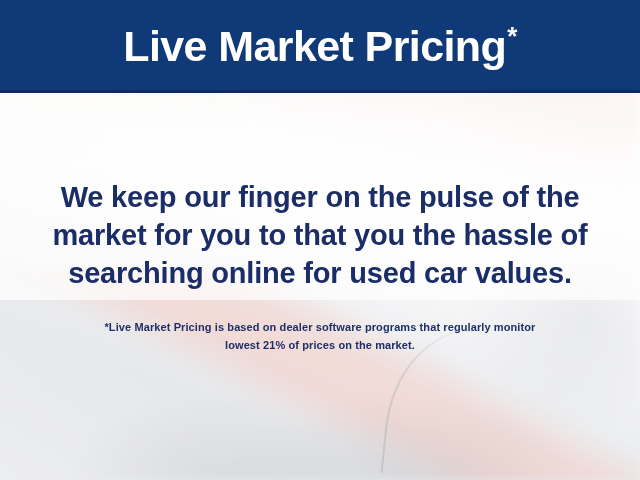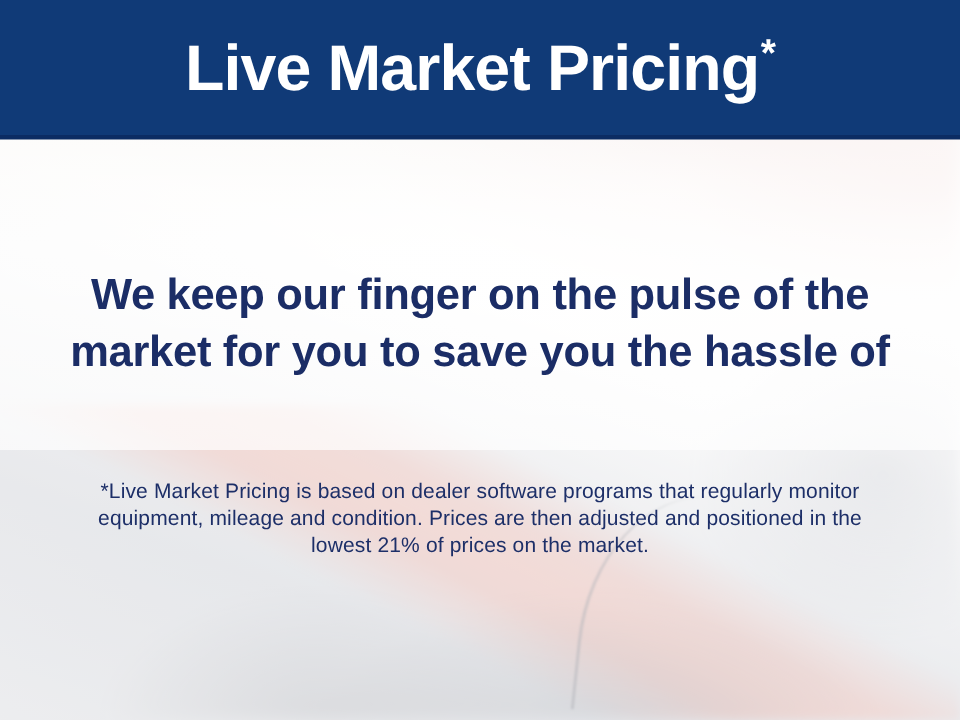--- a/index.html
+++ b/index.html
@@ -157,22 +157,22 @@
   }
 
   
   .disclaimer {
     position: absolute;
     top: 318px;
     left: 0;
     width: 640px;
     text-align: center;
     color: #1d2f68;
-    font-size: 14px;
-    font-weight: normal;
+    font-size: 11px;
+    font-weight: bold;
     line-height: 18px;
     letter-spacing: 0.1px;
     z-index: 4;
   }
   .disclaimer .dc-line {
     display: block;
     white-space: nowrap;
   }
 </style>
 </head>
@@ -192,22 +192,22 @@
     <div class="photo-layer bg-wash-top"></div>
   </div>
 
   <div class="banner">
     <div class="banner-title"><span>Live Market Pricing</span><span class="star">*</span></div>
   </div>
   <div class="banner-rule"></div>
 
   <div class="headline">
     <span class="hl-line">We keep our finger on the pulse of the</span>
-    <span class="hl-line">market for you to save you the hassle of</span>
+    <span class="hl-line">market for you to that you the hassle of</span>
+    <span class="hl-line">searching online for used car values.</span>
   </div>
 
   <div class="disclaimer">
     <span class="dc-line">*Live Market Pricing is based on dealer software programs that regularly monitor</span>
-    <span class="dc-line">equipment, mileage and condition. Prices are then adjusted and positioned in the</span>
     <span class="dc-line">lowest 21% of prices on the market.</span>
   </div>
 
 </div>
 
 </body></html>

